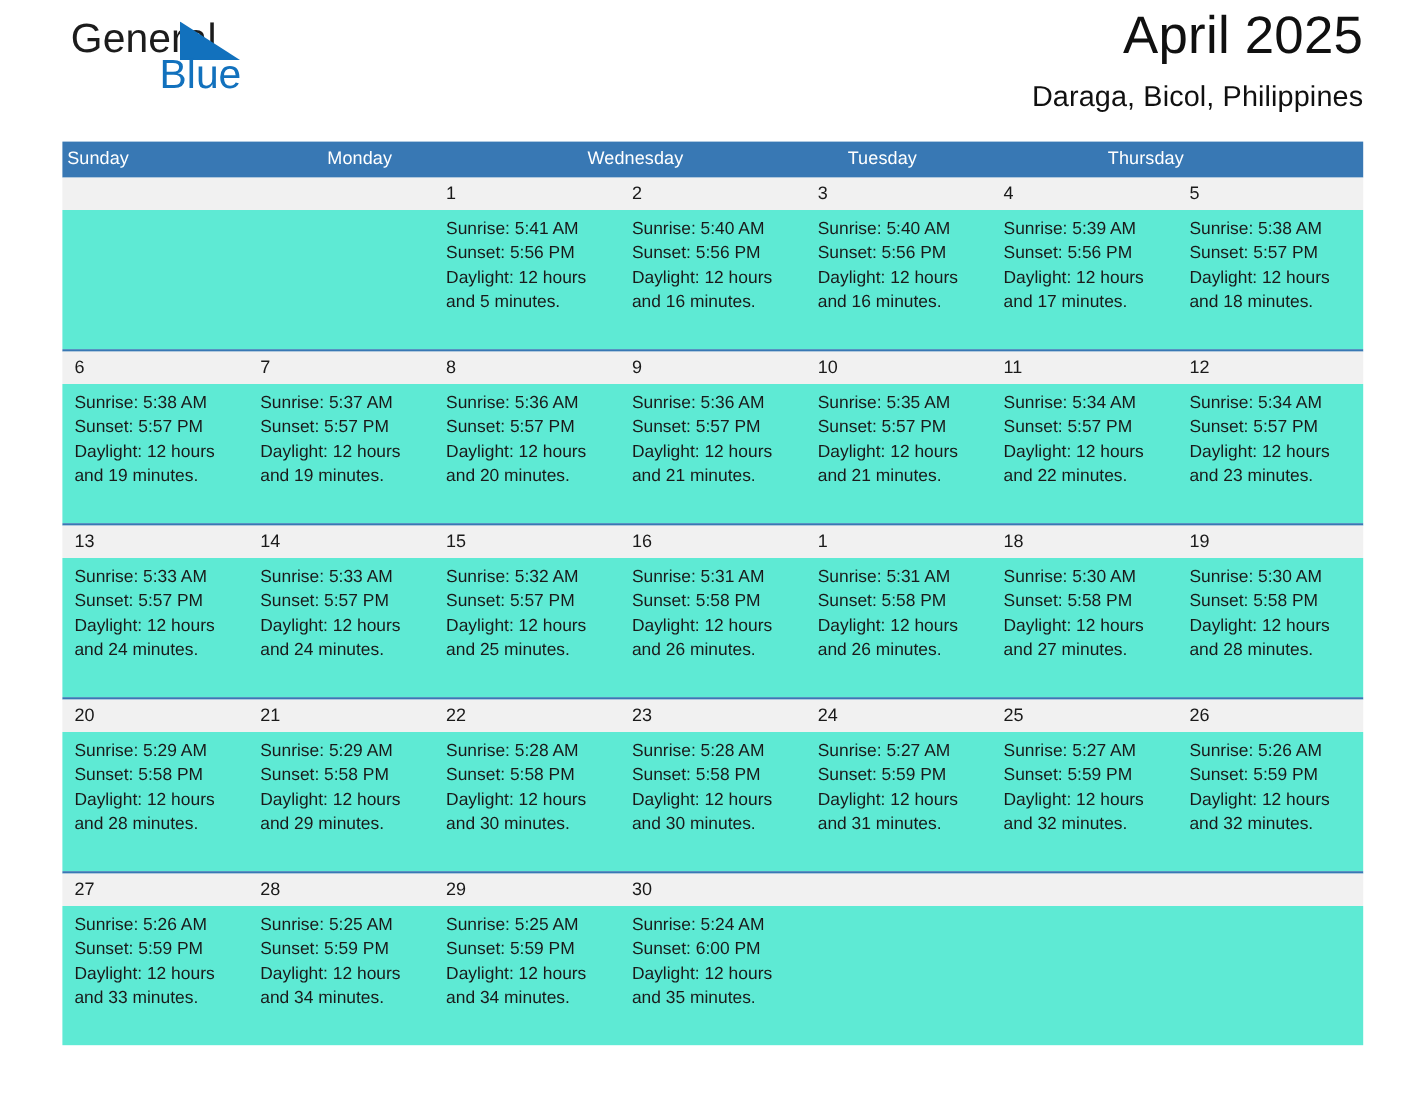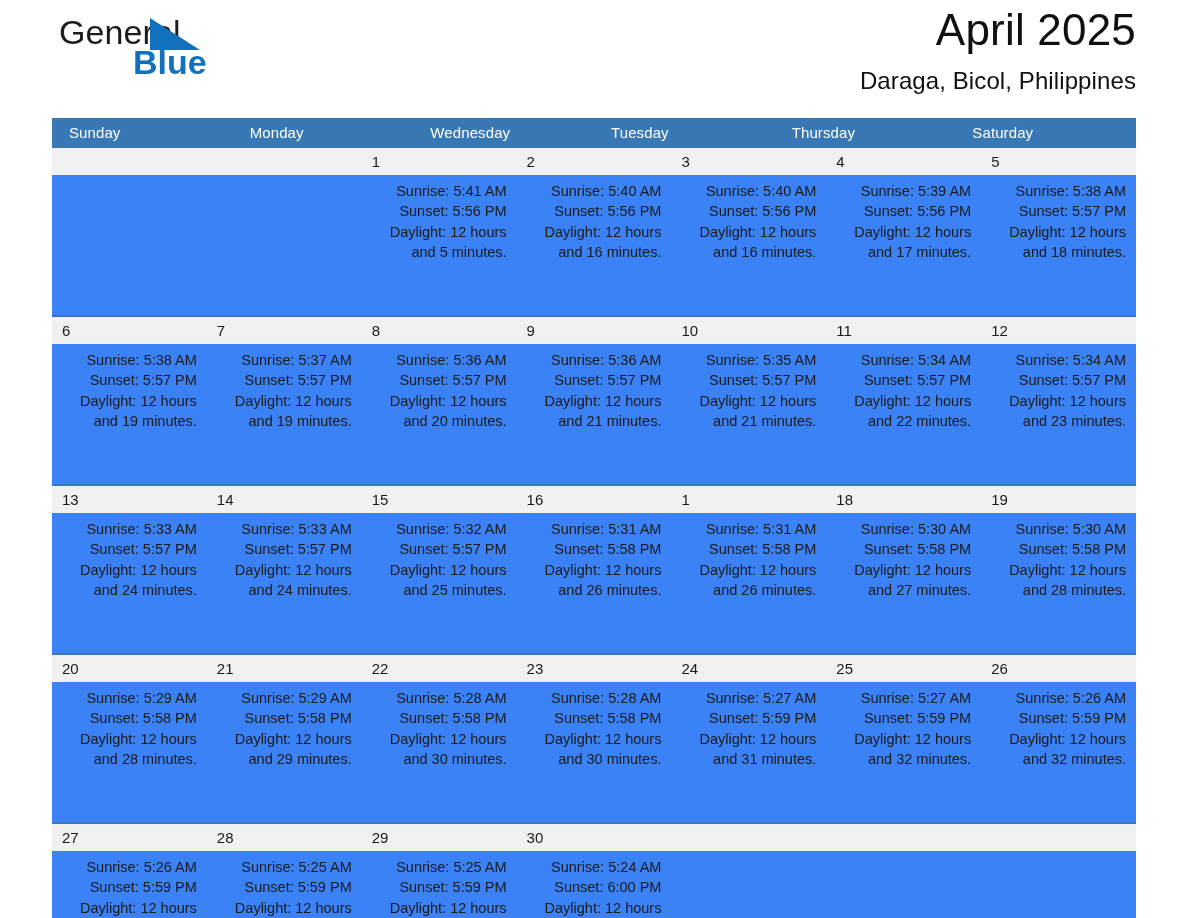--- a/index.html
+++ b/index.html
@@ -54,21 +54,21 @@
     top: 6px;
     width: 50px;
     height: 32px;
   }
   .brand-blue {
     position: absolute;
     left: 81px;
     top: 30px;
     font-size: 34px;
     color: #1271bd;
-    font-weight: 700;
+    font-weight: 400;
     line-height: 40px;
   }
 
   .title-block {
     text-align: right;
     padding-top: 2px;
   }
   .month-title {
     font-size: 44px;
     font-weight: 400;
@@ -94,21 +94,21 @@
   .weekday-row {
     display: flex;
     background: #3878b4;
     height: 30px;
   }
   .weekday {
     flex: 1 1 0;
     color: #ffffff;
     font-size: 15px;
     line-height: 30px;
-    padding-left: 17px;
+    padding-left: 4px;
     box-sizing: border-box;
     letter-spacing: 0.1px;
     white-space: nowrap;
   }
 
   .week {
     position: relative;
   }
   .week + .week {
     border-top: 2px solid #3878b4;
@@ -123,23 +123,22 @@
     flex: 1 1 0;
     font-size: 15px;
     line-height: 27px;
     padding-left: 10px;
     box-sizing: border-box;
     color: #1a1a1a;
   }
 
   .info-row {
     display: flex;
-    background: #3b82f6;
-    height: 140px;
-    text-align: right;
+    background: #5eead4;
+    height: 116px;
   }
   .cell-info {
     flex: 1 1 0;
     padding: 6px 10px 0 10px;
     box-sizing: border-box;
     font-size: 14.5px;
     line-height: 20.3px;
     color: #1a1a1a;
   }
   .cell-info div {
@@ -171,21 +170,20 @@
   </div>
 
   <div class="calendar">
 
     <div class="weekday-row">
       <div class="weekday">Sunday</div>
       <div class="weekday">Monday</div>
       <div class="weekday">Wednesday</div>
       <div class="weekday">Tuesday</div>
       <div class="weekday">Thursday</div>
-      <div class="weekday">Saturday</div>
     </div>
 
     <div class="week">
       <div class="daynum-band">
         <div class="daynum"></div>
         <div class="daynum"></div>
         <div class="daynum">1</div>
         <div class="daynum">2</div>
         <div class="daynum">3</div>
         <div class="daynum">4</div>

